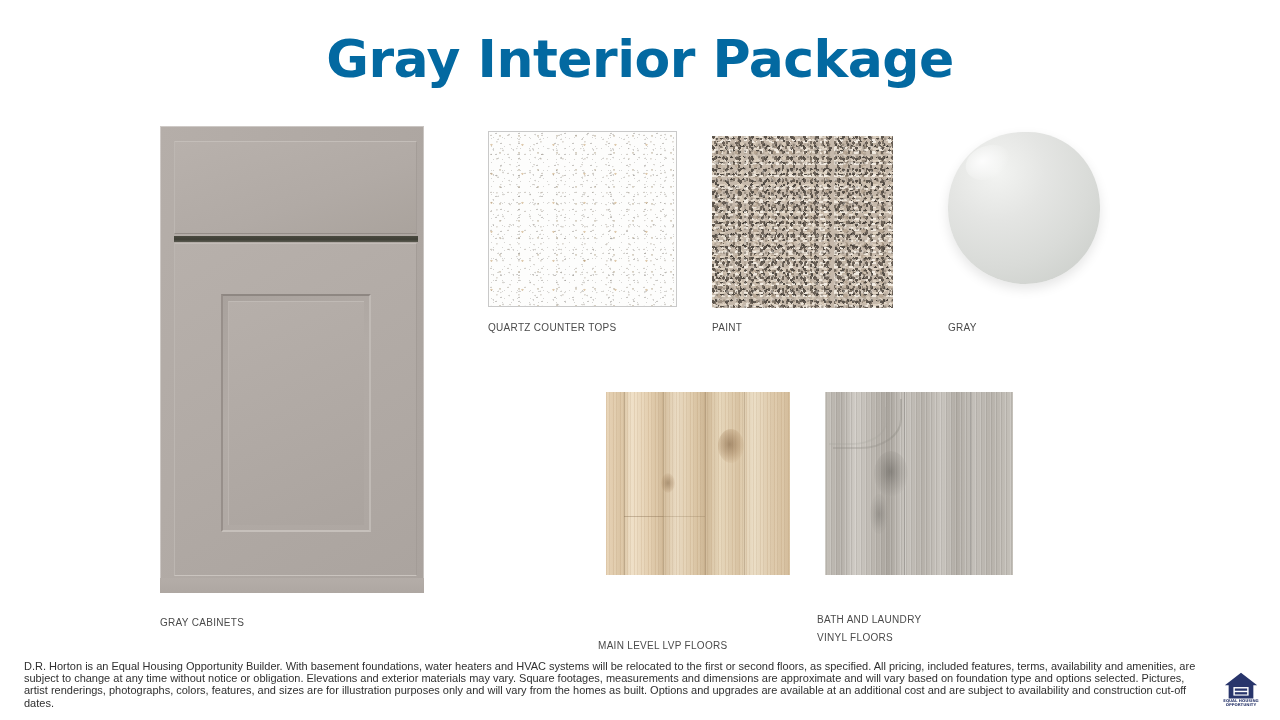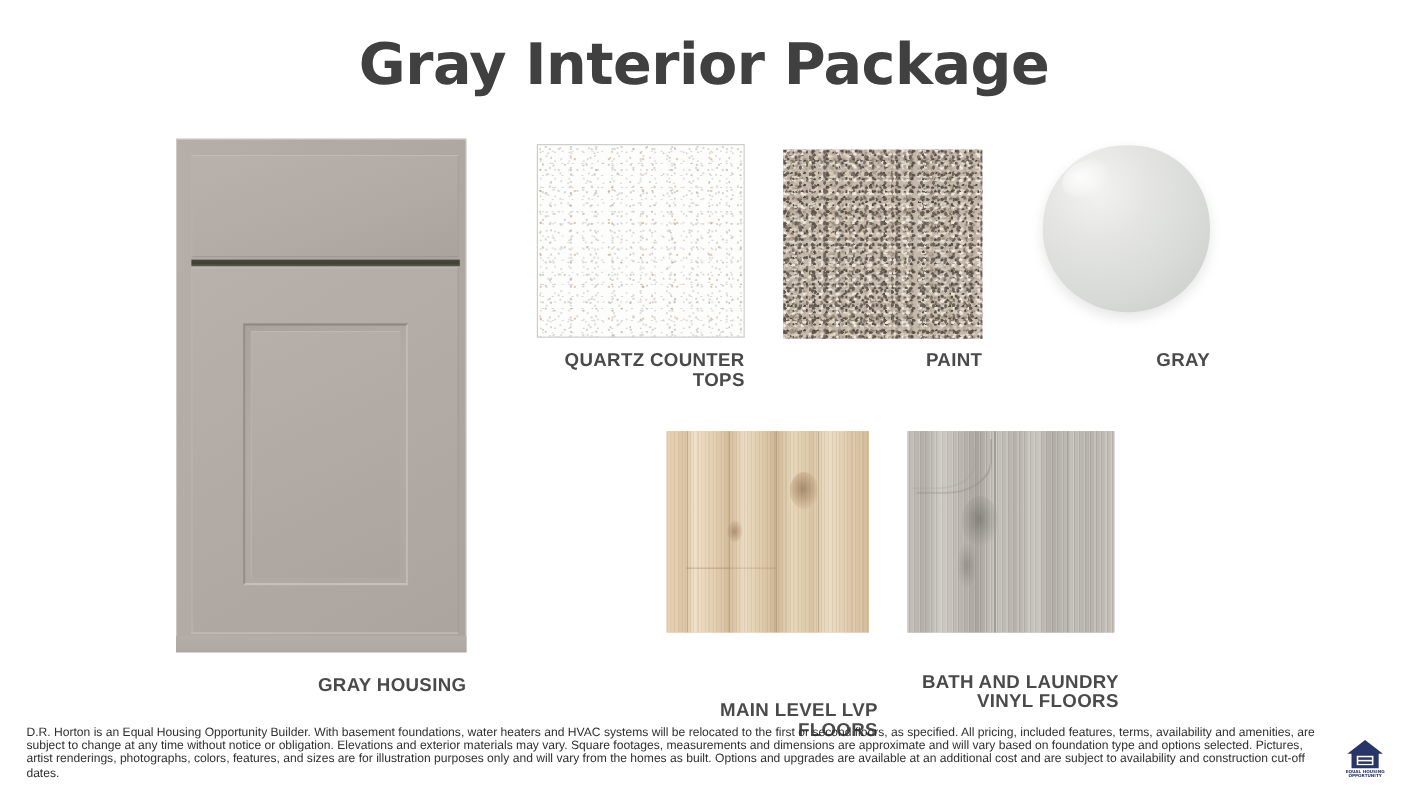--- a/index.html
+++ b/index.html
@@ -20,32 +20,32 @@
   .page-title {
     position: absolute;
     top: 28px;
     left: 0;
     width: 1280px;
     text-align: center;
     font-family: "DejaVu Sans", sans-serif;
     font-size: 52px;
     font-weight: 700;
     letter-spacing: -0.5px;
-    color: #404040;
+    color: #0369a1;
     line-height: 62px;
     white-space: nowrap;
   }
 
   
   .swatch-label {
     position: absolute;
-    text-align: right;
+    text-align: left;
     font-family: "Liberation Sans", sans-serif;
-    font-size: 17px;
-    font-weight: 700;
+    font-size: 10px;
+    font-weight: 400;
     letter-spacing: 0.3px;
     color: #4a4a4a;
     line-height: 18px;
     white-space: pre-line;
   }
 
   
   .cabinet {
     position: absolute;
     left: 160px;
@@ -377,21 +377,21 @@
 <div class="cabinet">
   <div class="cabinet-drawer"></div>
   <div class="cabinet-gap"></div>
   <div class="cabinet-door-frame">
     <div class="cabinet-panel-outer">
       <div class="cabinet-panel-inner"></div>
     </div>
   </div>
   <div class="cabinet-base"></div>
 </div>
-<div class="swatch-label" style="left:160px; top:614px; width:264px;">GRAY HOUSING</div>
+<div class="swatch-label" style="left:160px; top:614px; width:264px;">GRAY CABINETS</div>
 
 <div class="quartz"></div>
 <div class="swatch-label" style="left:488px; top:319px; width:189px;">QUARTZ COUNTER TOPS</div>
 
 <div class="carpet"></div>
 <div class="swatch-label" style="left:712px; top:319px; width:181px;">PAINT</div>
 
 <div class="paint-wrap">
   <div class="paint-blob">
     <div class="paint-highlight"></div>

